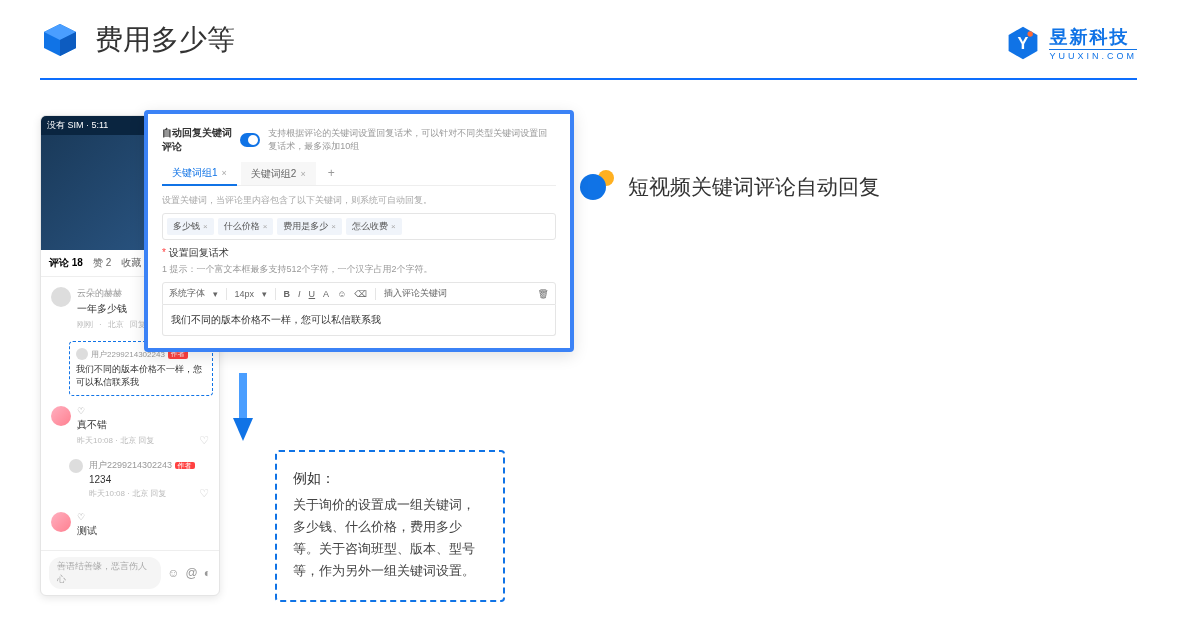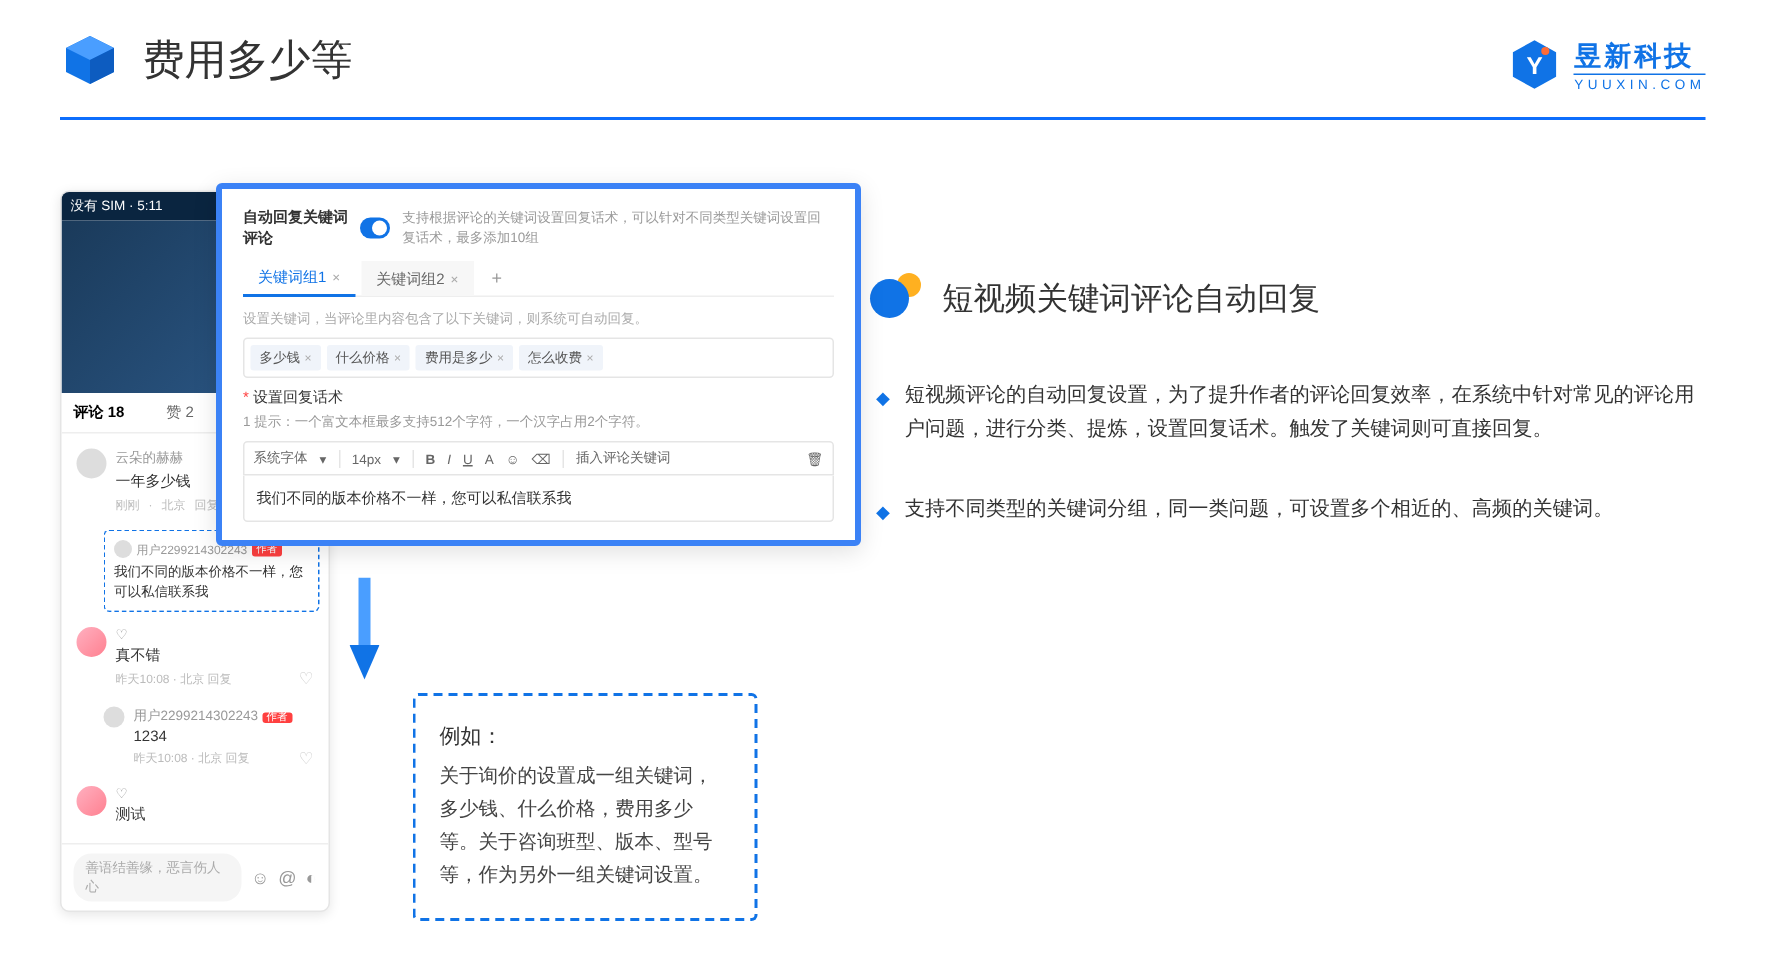--- a/index.html
+++ b/index.html
@@ -13,30 +13,30 @@
 .divider { border-bottom: 2px solid #0d6efd; margin: 8px 40px 0; }
 
 
 .logo { position: absolute; top: 25px; right: 40px; display: flex; align-items: center; }
 .logo-icon { width: 36px; height: 36px; margin-right: 8px; }
 .logo-text { display: flex; flex-direction: column; }
 .logo-main { color: #1073e6; font-size: 18px; font-weight: bold; letter-spacing: 2px; }
 .logo-sub { color: #1073e6; font-size: 9px; letter-spacing: 3px; border-top: 1px solid #1073e6; padding-top: 1px; }
 
 
-.content { display: flex; padding: 42px 40px; gap: 30px; }
+.content { display: flex; padding: 30px 40px; gap: 30px; }
 .left-col { width: 510px; position: relative; }
 .right-col { flex: 1; padding-top: 60px; }
 
 
 .phone { position: absolute; left: 0; top: 5px; width: 180px; background: #fff; border: 1px solid #e5e5e5; border-radius: 6px; overflow: hidden; box-shadow: 0 2px 8px rgba(0,0,0,0.1); font-size: 10px; }
 .phone-status { background: #0a2540; color: #fff; padding: 3px 6px; font-size: 9px; }
 .phone-video { height: 115px; background: linear-gradient(135deg,#1a3a5a,#2d5a8a); position: relative; }
 .phone-video-img { position:absolute; right:10px; bottom:10px; width:50px; height:60px; background:linear-gradient(45deg,#f0c060,#e07030); border-radius:4px; }
-.phone-tabs { display: flex; border-bottom: 1px solid #eee; padding: 6px 8px; gap: 28px; font-size: 10px; color: #666; }
+.phone-tabs { display: flex; border-bottom: 1px solid #eee; padding: 6px 8px; gap: 10px; font-size: 10px; color: #666; }
 .phone-tabs .active { color: #000; font-weight: bold; }
 .phone-body { padding: 4px 0; }
 .cmt { padding: 6px 10px; display: flex; gap: 6px; }
 .cmt .av { width: 20px; height: 20px; border-radius: 50%; background: #ddd; flex-shrink: 0; }
 .cmt .av.pink { background: linear-gradient(135deg,#ffb0c0,#ff8090);}
 .cmt .ct { flex: 1; }
 .cmt .nm { color: #999; font-size: 9px; }
 .cmt .tx { color: #333; font-size: 10px; margin: 2px 0; }
 .cmt .meta { color: #bbb; font-size: 8px; display: flex; gap: 6px; align-items:center;}
 .heart { color:#ccc; font-size:11px; margin-left:auto;}
@@ -266,24 +266,14 @@
   </div>
 
   <div class="right-col">
     <div class="sec-title">
       <div class="icn">
           <div class="c2"></div>
           <div class="c1"></div>
         </div>
       <h2>短视频关键词评论自动回复</h2>
     </div>
-    <div class="bullets">
-      <div class="bullet">
-        <span class="dia">◆</span>
-        <span>短视频评论的自动回复设置，为了提升作者的评论回复效率，在系统中针对常见的评论用户问题，进行分类、提炼，设置回复话术。触发了关键词则可直接回复。</span>
-      </div>
-      <div class="bullet">
-        <span class="dia">◆</span>
-        <span>支持不同类型的关键词分组，同一类问题，可设置多个相近的、高频的关键词。</span>
-      </div>
-    </div>
   </div>
 </div>
 
 </body></html>

